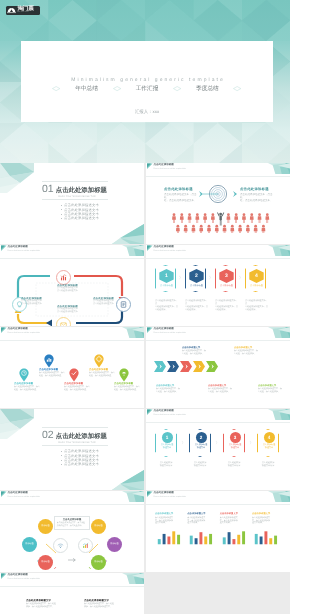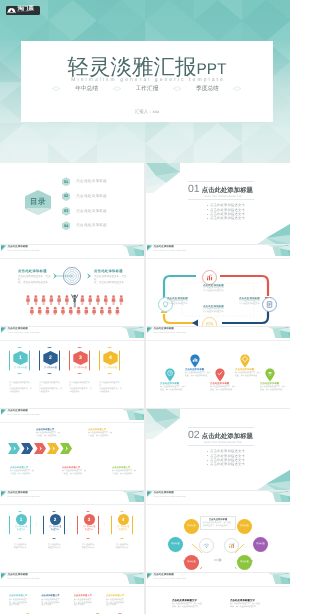--- a/index.html
+++ b/index.html
@@ -395,21 +395,20 @@
           <polygon points="242,164 266.2,164 242,143.5" fill="#27807a" opacity="0.020"></polygon>
           <polygon points="266.2,164 290.4,164 290.4,143.5" fill="#27807a" opacity="0.052"></polygon>
           <polygon points="314.59999999999997,123 338.79999999999995,143.5 314.59999999999997,164 290.4,143.5" fill="#ffffff" opacity="0.007"></polygon>
           <polygon points="290.4,123 314.59999999999997,123 290.4,143.5" fill="#27807a" opacity="0.020"></polygon>
           <polygon points="314.59999999999997,123 338.79999999999995,123 338.79999999999995,143.5" fill="#27807a" opacity="0.034"></polygon>
           <polygon points="290.4,164 314.59999999999997,164 290.4,143.5" fill="#ffffff" opacity="0.043"></polygon>
           <polygon points="314.59999999999997,164 338.79999999999995,164 338.79999999999995,143.5" fill="#ffffff" opacity="0.006"></polygon>
         </g>
     </svg>
     <div class="hero-panel">
-      <div class="hero-title"><span>轻灵淡雅汇报<span class="lat">PPT</span></span></div>
       <div class="hero-sub">Minimalism general generic template</div>
       <div class="hero-tags">
         <span class="dia">
             <svg viewBox="0 0 20 12">
               <polygon points="10,1 19,6 10,11 1,6" fill="none" stroke="#b7dcd8" stroke-width="1.1"></polygon>
             </svg>
           </span>
         <span>年中总结</span>
         <span class="dia">
             <svg viewBox="0 0 20 12">
@@ -440,43 +439,20 @@
       </svg>
       <span class="logo-txt">
         <span class="zh">淘门票</span>
         <span class="en">TAO MEN PIAO</span>
       </span>
     </div>
   </div>
 
   <div class="grid">
 
-  <div class="slide">
-    <div class="toc-hex">
-      <span>目录</span>
-    </div>
-    <div class="toc-list">
-      <div class="toc-item">
-        <span class="toc-num">01</span>
-        <span class="toc-label">点击此处添加标题</span>
-      </div>
-      <div class="toc-item">
-        <span class="toc-num">02</span>
-        <span class="toc-label">点击此处添加标题</span>
-      </div>
-      <div class="toc-item">
-        <span class="toc-num">03</span>
-        <span class="toc-label">点击此处添加标题</span>
-      </div>
-      <div class="toc-item">
-        <span class="toc-num">04</span>
-        <span class="toc-label">点击此处添加标题</span>
-      </div>
-    </div>
-  </div>
 
   <div class="slide sec">
     <svg class="sec-deco-tl" viewBox="0 0 34 30">
       <polygon points="0,0 34,0 34,9 0,24" fill="#cfe8e5"></polygon>
       <polygon points="0,0 20,0 34,9 10,13" fill="#a9d8d3"></polygon>
       <polygon points="10,13 34,9 20,20" fill="#c0e2df"></polygon>
       <polygon points="0,0 10,13 0,15" fill="#ddefed"></polygon>
       <polygon points="0,15 10,13 20,20 0,26" fill="#e2f1ef"></polygon>
       <polygon points="0,24 20,20 7,30 0,30" fill="#eaf5f3"></polygon>
     </svg>

